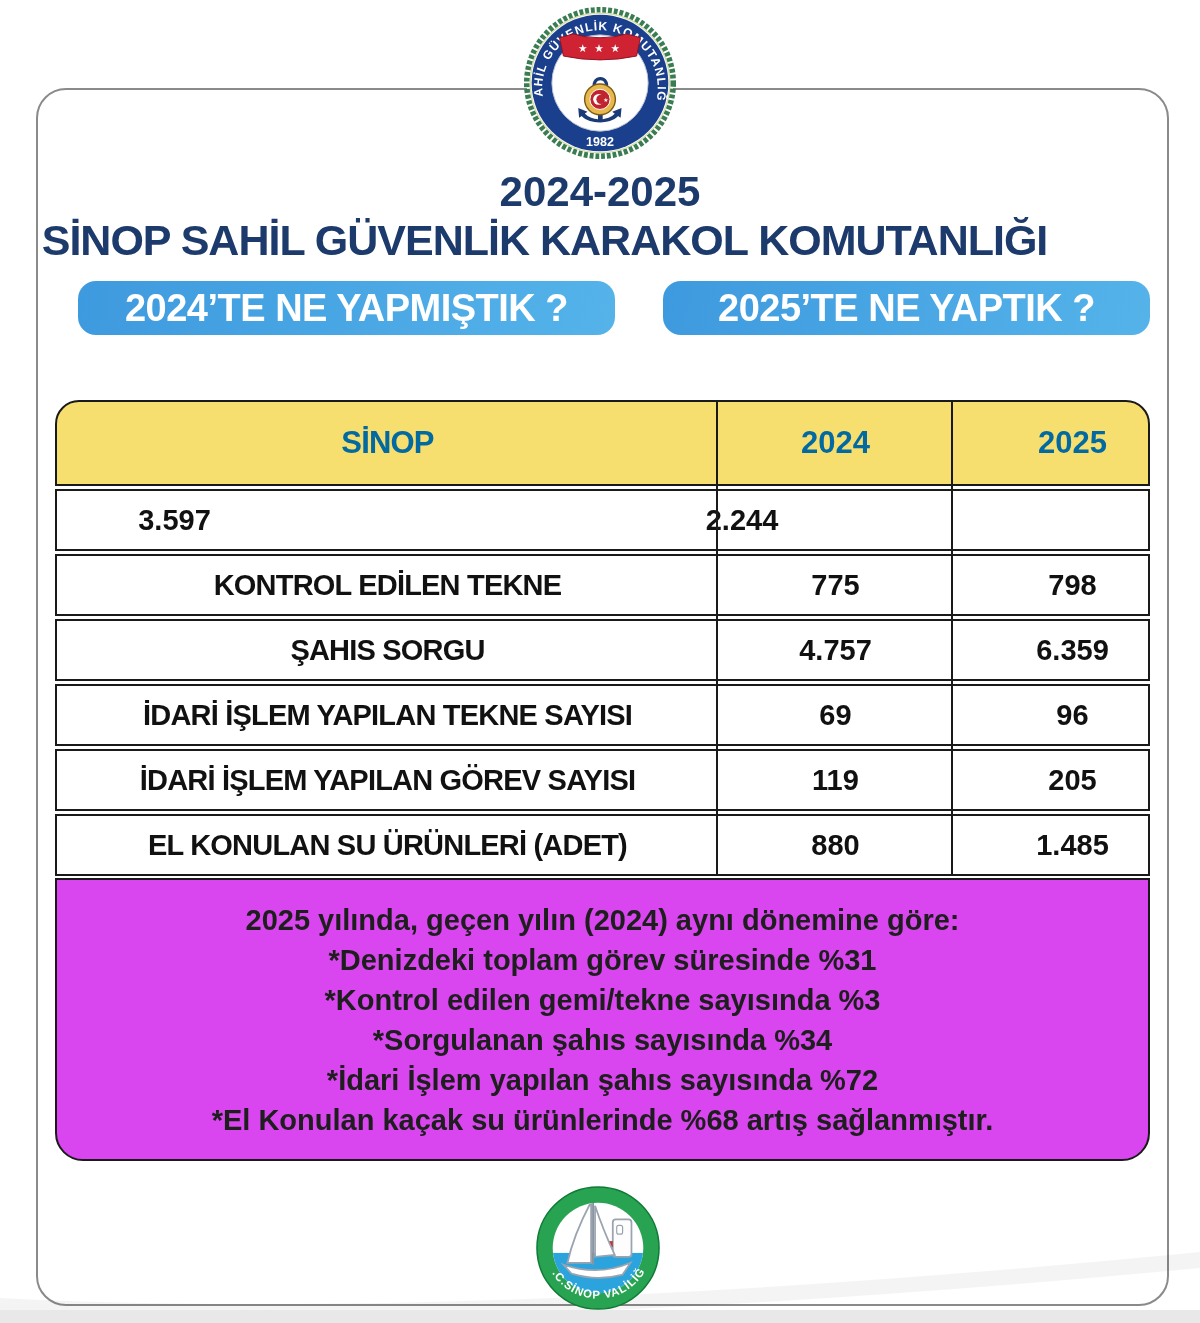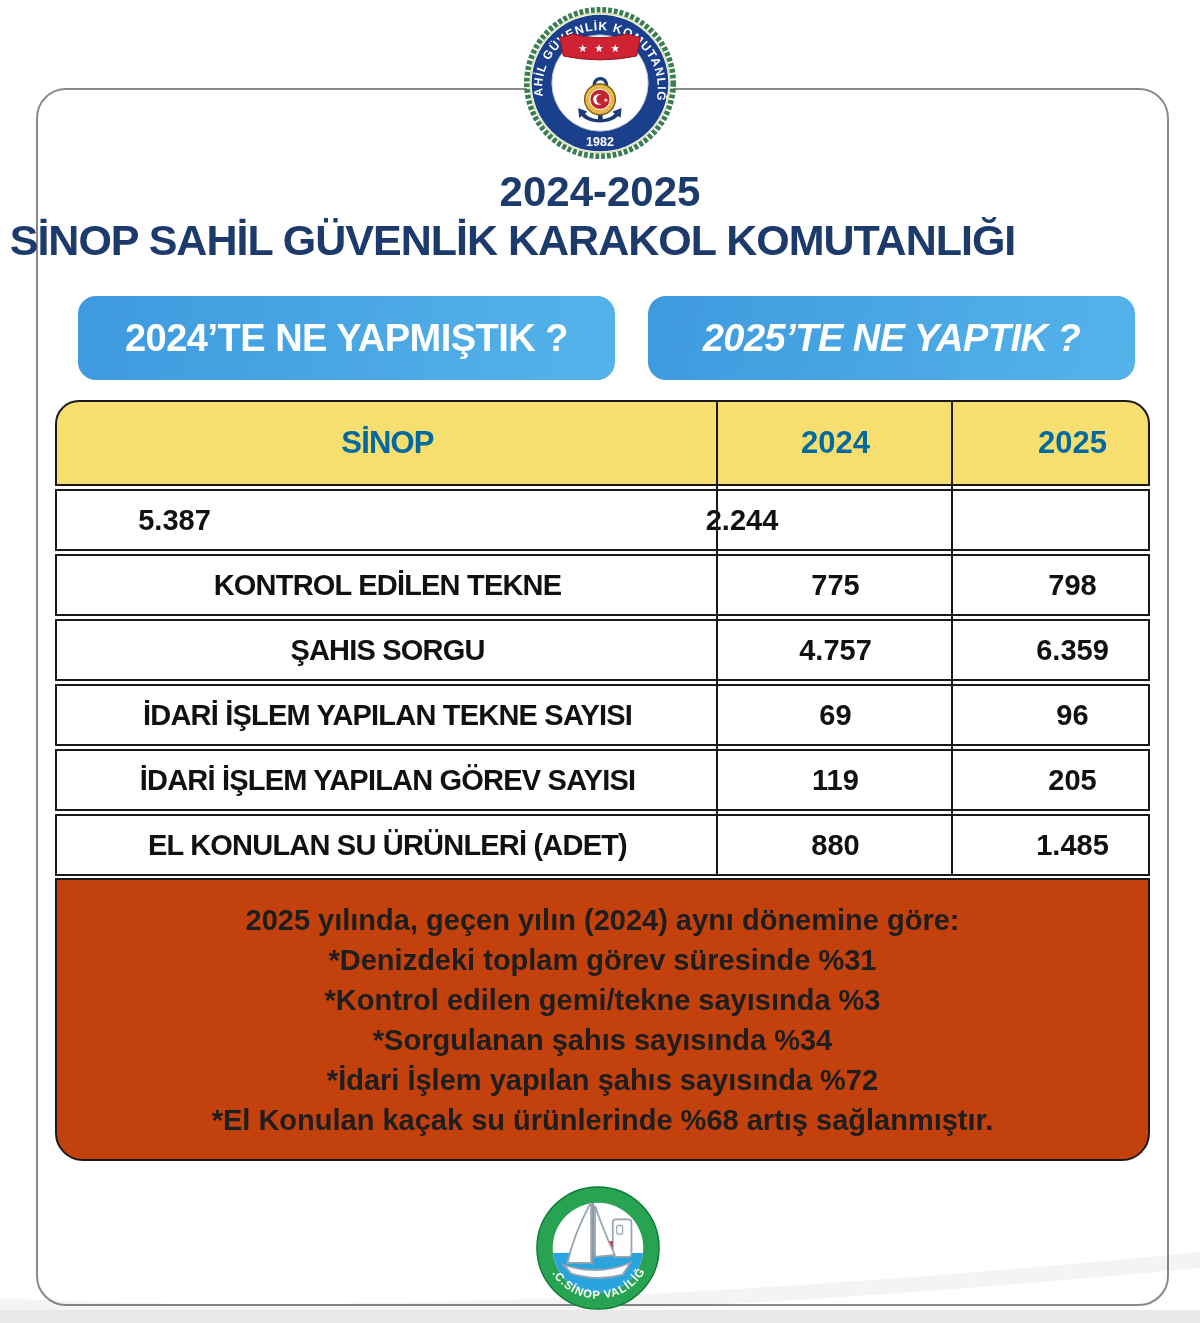--- a/index.html
+++ b/index.html
@@ -19,30 +19,30 @@
 
   .emblem{position:absolute;left:523px;top:6px;width:154px;height:154px;z-index:4;}
   .gov-logo{position:absolute;left:534px;top:1184px;width:128px;height:128px;z-index:4;}
 
   .period-title{
     position:absolute;left:0;top:168px;width:1200px;text-align:center;
     font-size:42px;font-weight:700;color:#1c3a6b;letter-spacing:0px;z-index:3;
   }
   .main-title{
     position:absolute;left:0;top:216px;width:1025px;text-align:center;
-    font-size:43px;font-weight:700;color:#1c3a6b;letter-spacing:-1px;z-index:3;
+    font-size:43px;font-weight:700;color:#1c3a6b;letter-spacing:-1px;z-index:3;padding-left:32px;
   }
   .banner{
-    position:absolute;top:281px;height:84px;border-radius:18px;
+    position:absolute;top:281px;height:54px;border-radius:18px;
     background:linear-gradient(100deg,#3e9ade,#55b3ea);
     color:#ffffff;font-size:38px;font-weight:700;letter-spacing:-0.5px;
-    display:flex;align-items:center;justify-content:center;z-index:3;margin-top:15px;
+    display:flex;align-items:center;justify-content:center;z-index:3;
   }
   .banner-left{left:78px;width:537px;}
-  .banner-right{left:648px;width:487px;font-style:italic;}
+  .banner-right{left:663px;width:487px;}
 
   .stats-table{position:absolute;left:55px;top:400px;width:1095px;z-index:3;}
   .t-header{
     height:86px;background:#f6df6e;border:2px solid #1a1a1a;
     border-radius:24px 24px 0 0;display:flex;box-sizing:border-box;
     font-size:31px;font-weight:700;color:#0369a1;
   }
   .t-row{
     height:62px;border:2px solid #1a1a1a;margin-top:3px;display:flex;
     box-sizing:border-box;background:#fff;
@@ -50,21 +50,21 @@
   }
   .c1{width:661px;display:flex;align-items:center;justify-content:center;text-align:center;letter-spacing:-0.8px;}
   .c2{width:235px;display:flex;align-items:center;justify-content:center;}
   .c3{flex:1;display:flex;align-items:center;justify-content:center;margin-left:44px;}
   .v-div{position:absolute;top:0;width:2px;height:476px;background:#1a1a1a;z-index:5;}
   .v-div1{left:661px;}
   .v-div2{left:896px;}
 
   .summary-box{
     position:absolute;left:55px;top:878px;width:1095px;height:283px;
-    border:2px solid #1a1a1a;border-radius:0 0 28px 28px;background:#c2410c;
+    border:2px solid #1a1a1a;border-radius:0 0 28px 28px;background:#d946ef;
     box-sizing:border-box;z-index:3;
     display:flex;flex-direction:column;align-items:center;justify-content:center;
     font-size:29px;font-weight:700;color:#1e1e1e;line-height:40px;text-align:center;
   }
 </style>
 </head>
 <body>
 
 <div class="card"></div>
 
@@ -102,21 +102,21 @@
 <div class="banner banner-right">2025’TE NE YAPTIK ?</div>
 
 <div class="stats-table">
   <div class="t-header">
     <div class="c1">SİNOP</div>
     <div class="c2">2024</div>
     <div class="c3">2025</div>
   </div>
 
   <div class="t-row">
-    <div class="c2">5.387</div>
+    <div class="c2">3.597</div>
     <div class="c3">2.244</div>
   </div>
   <div class="t-row">
     <div class="c1">KONTROL EDİLEN TEKNE</div>
     <div class="c2">775</div>
     <div class="c3">798</div>
   </div>
   <div class="t-row">
     <div class="c1">ŞAHIS SORGU</div>
     <div class="c2">4.757</div>

